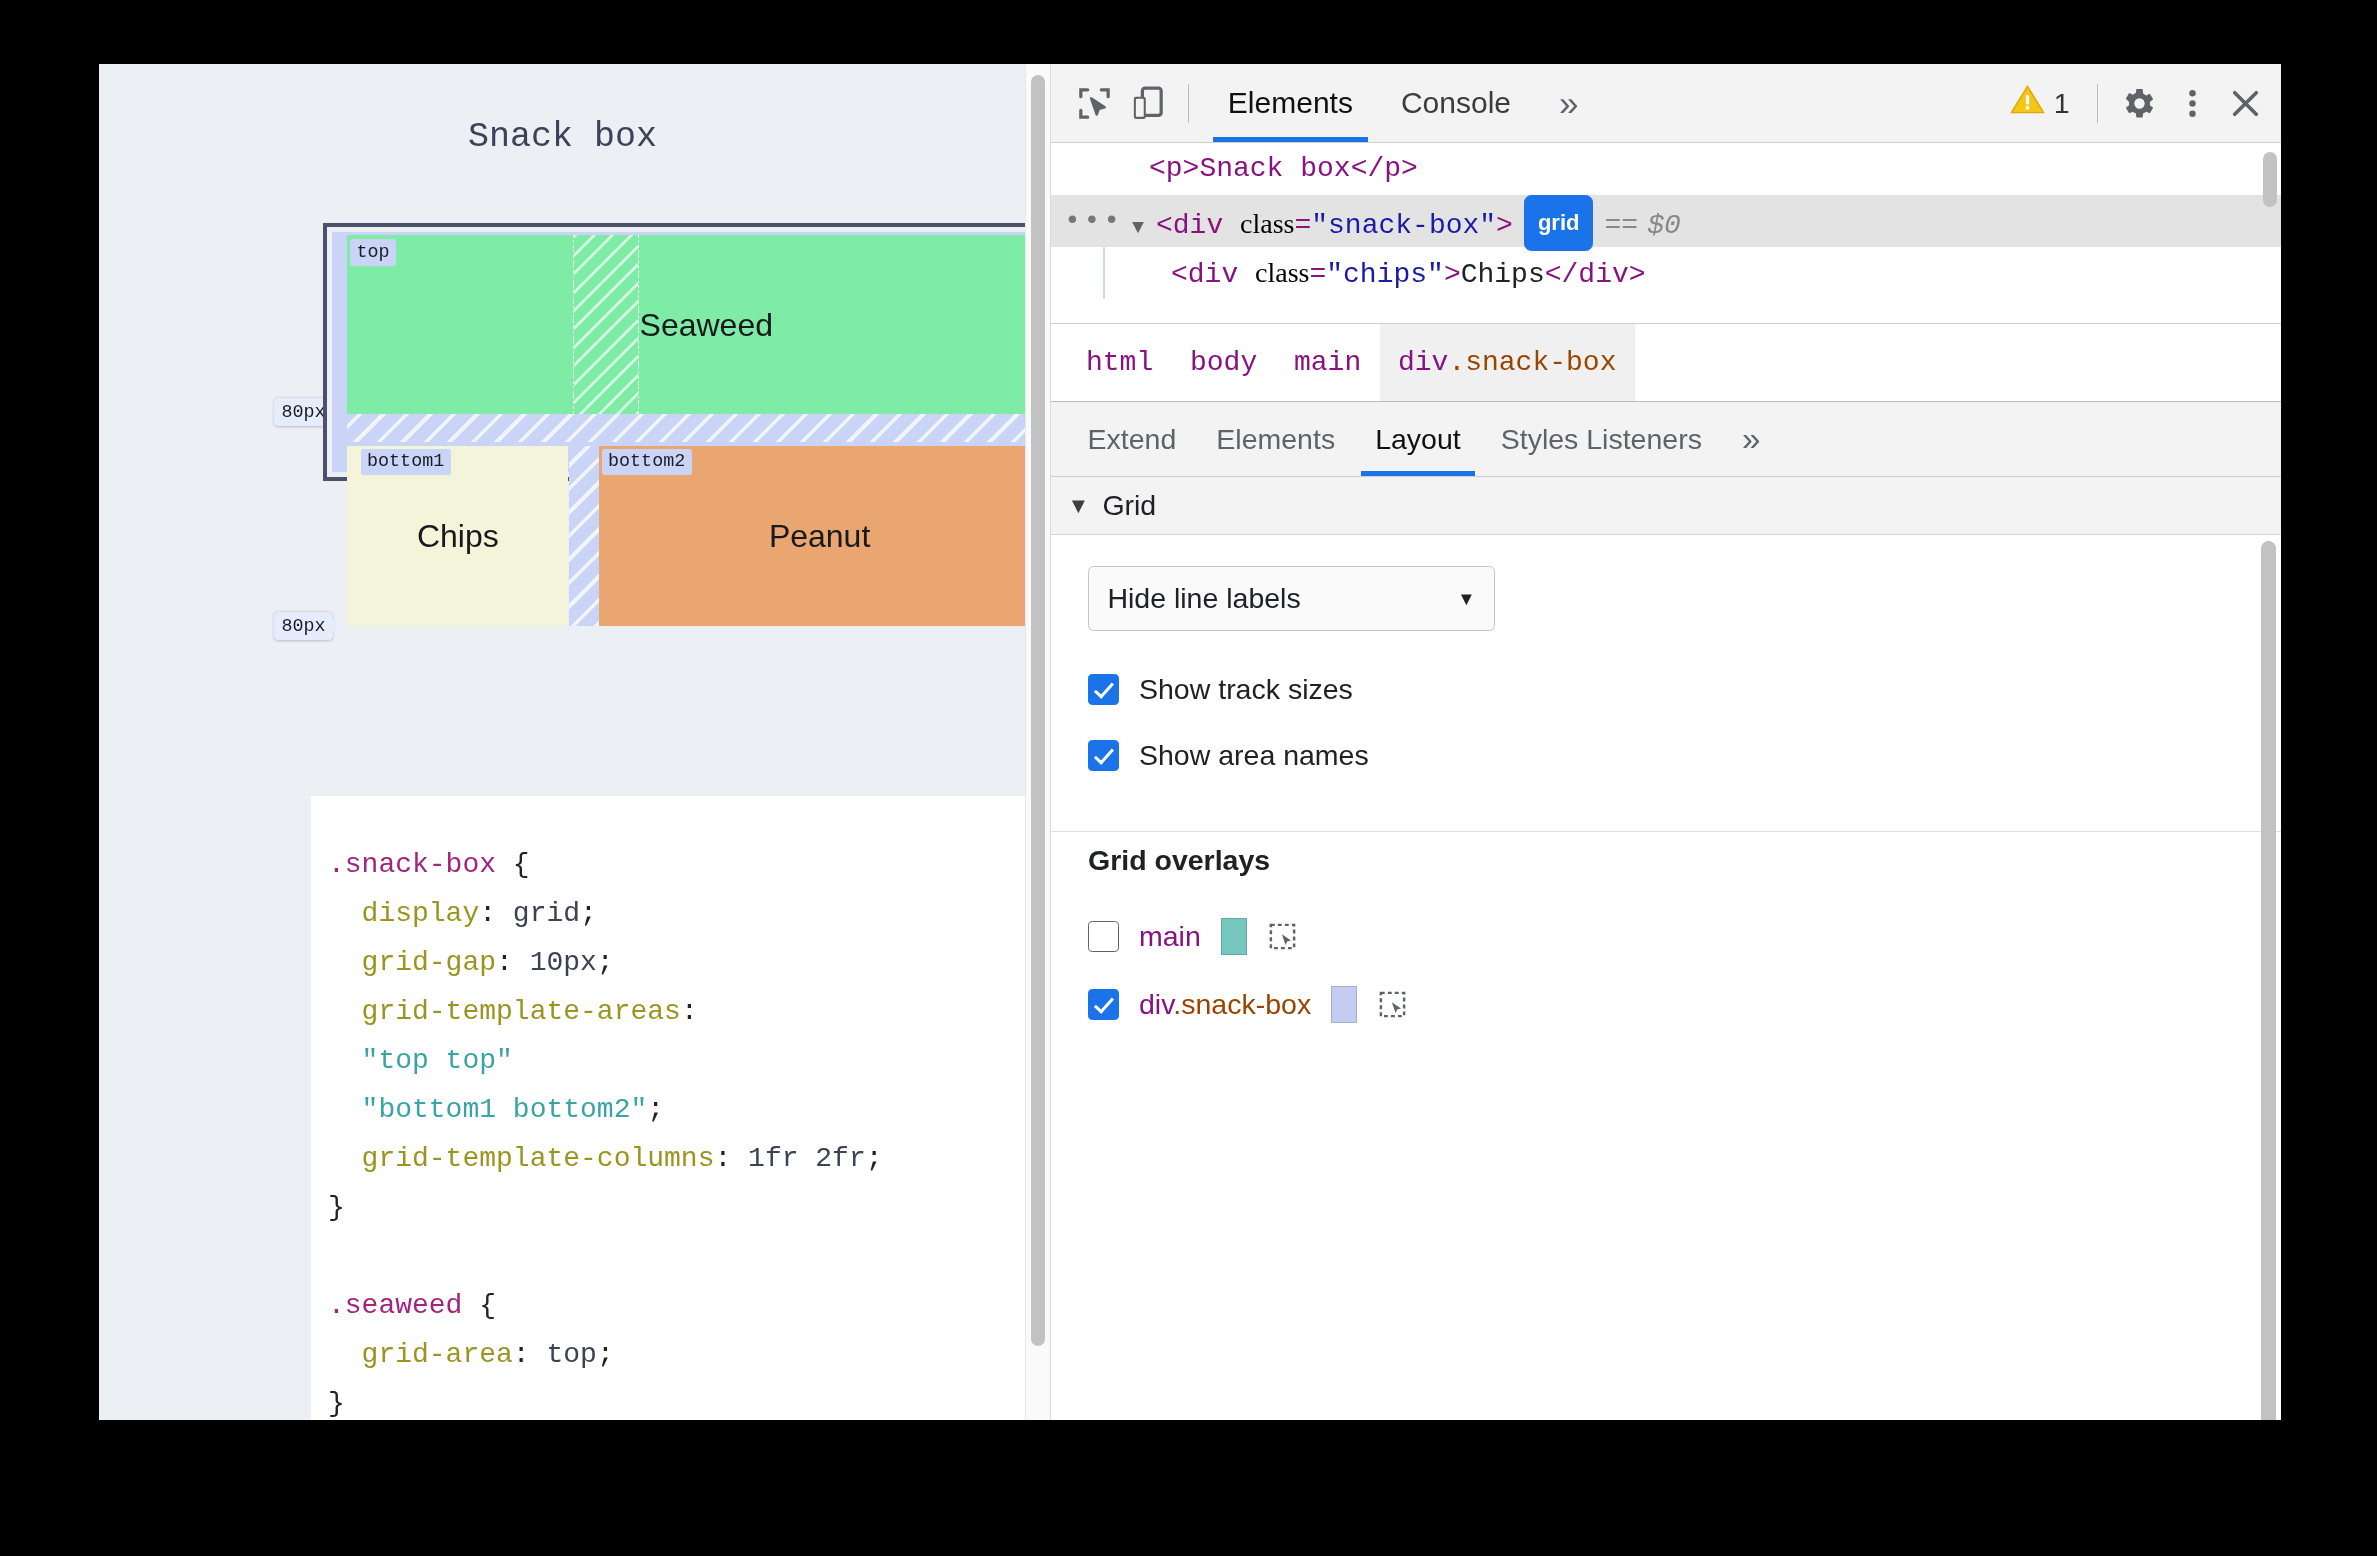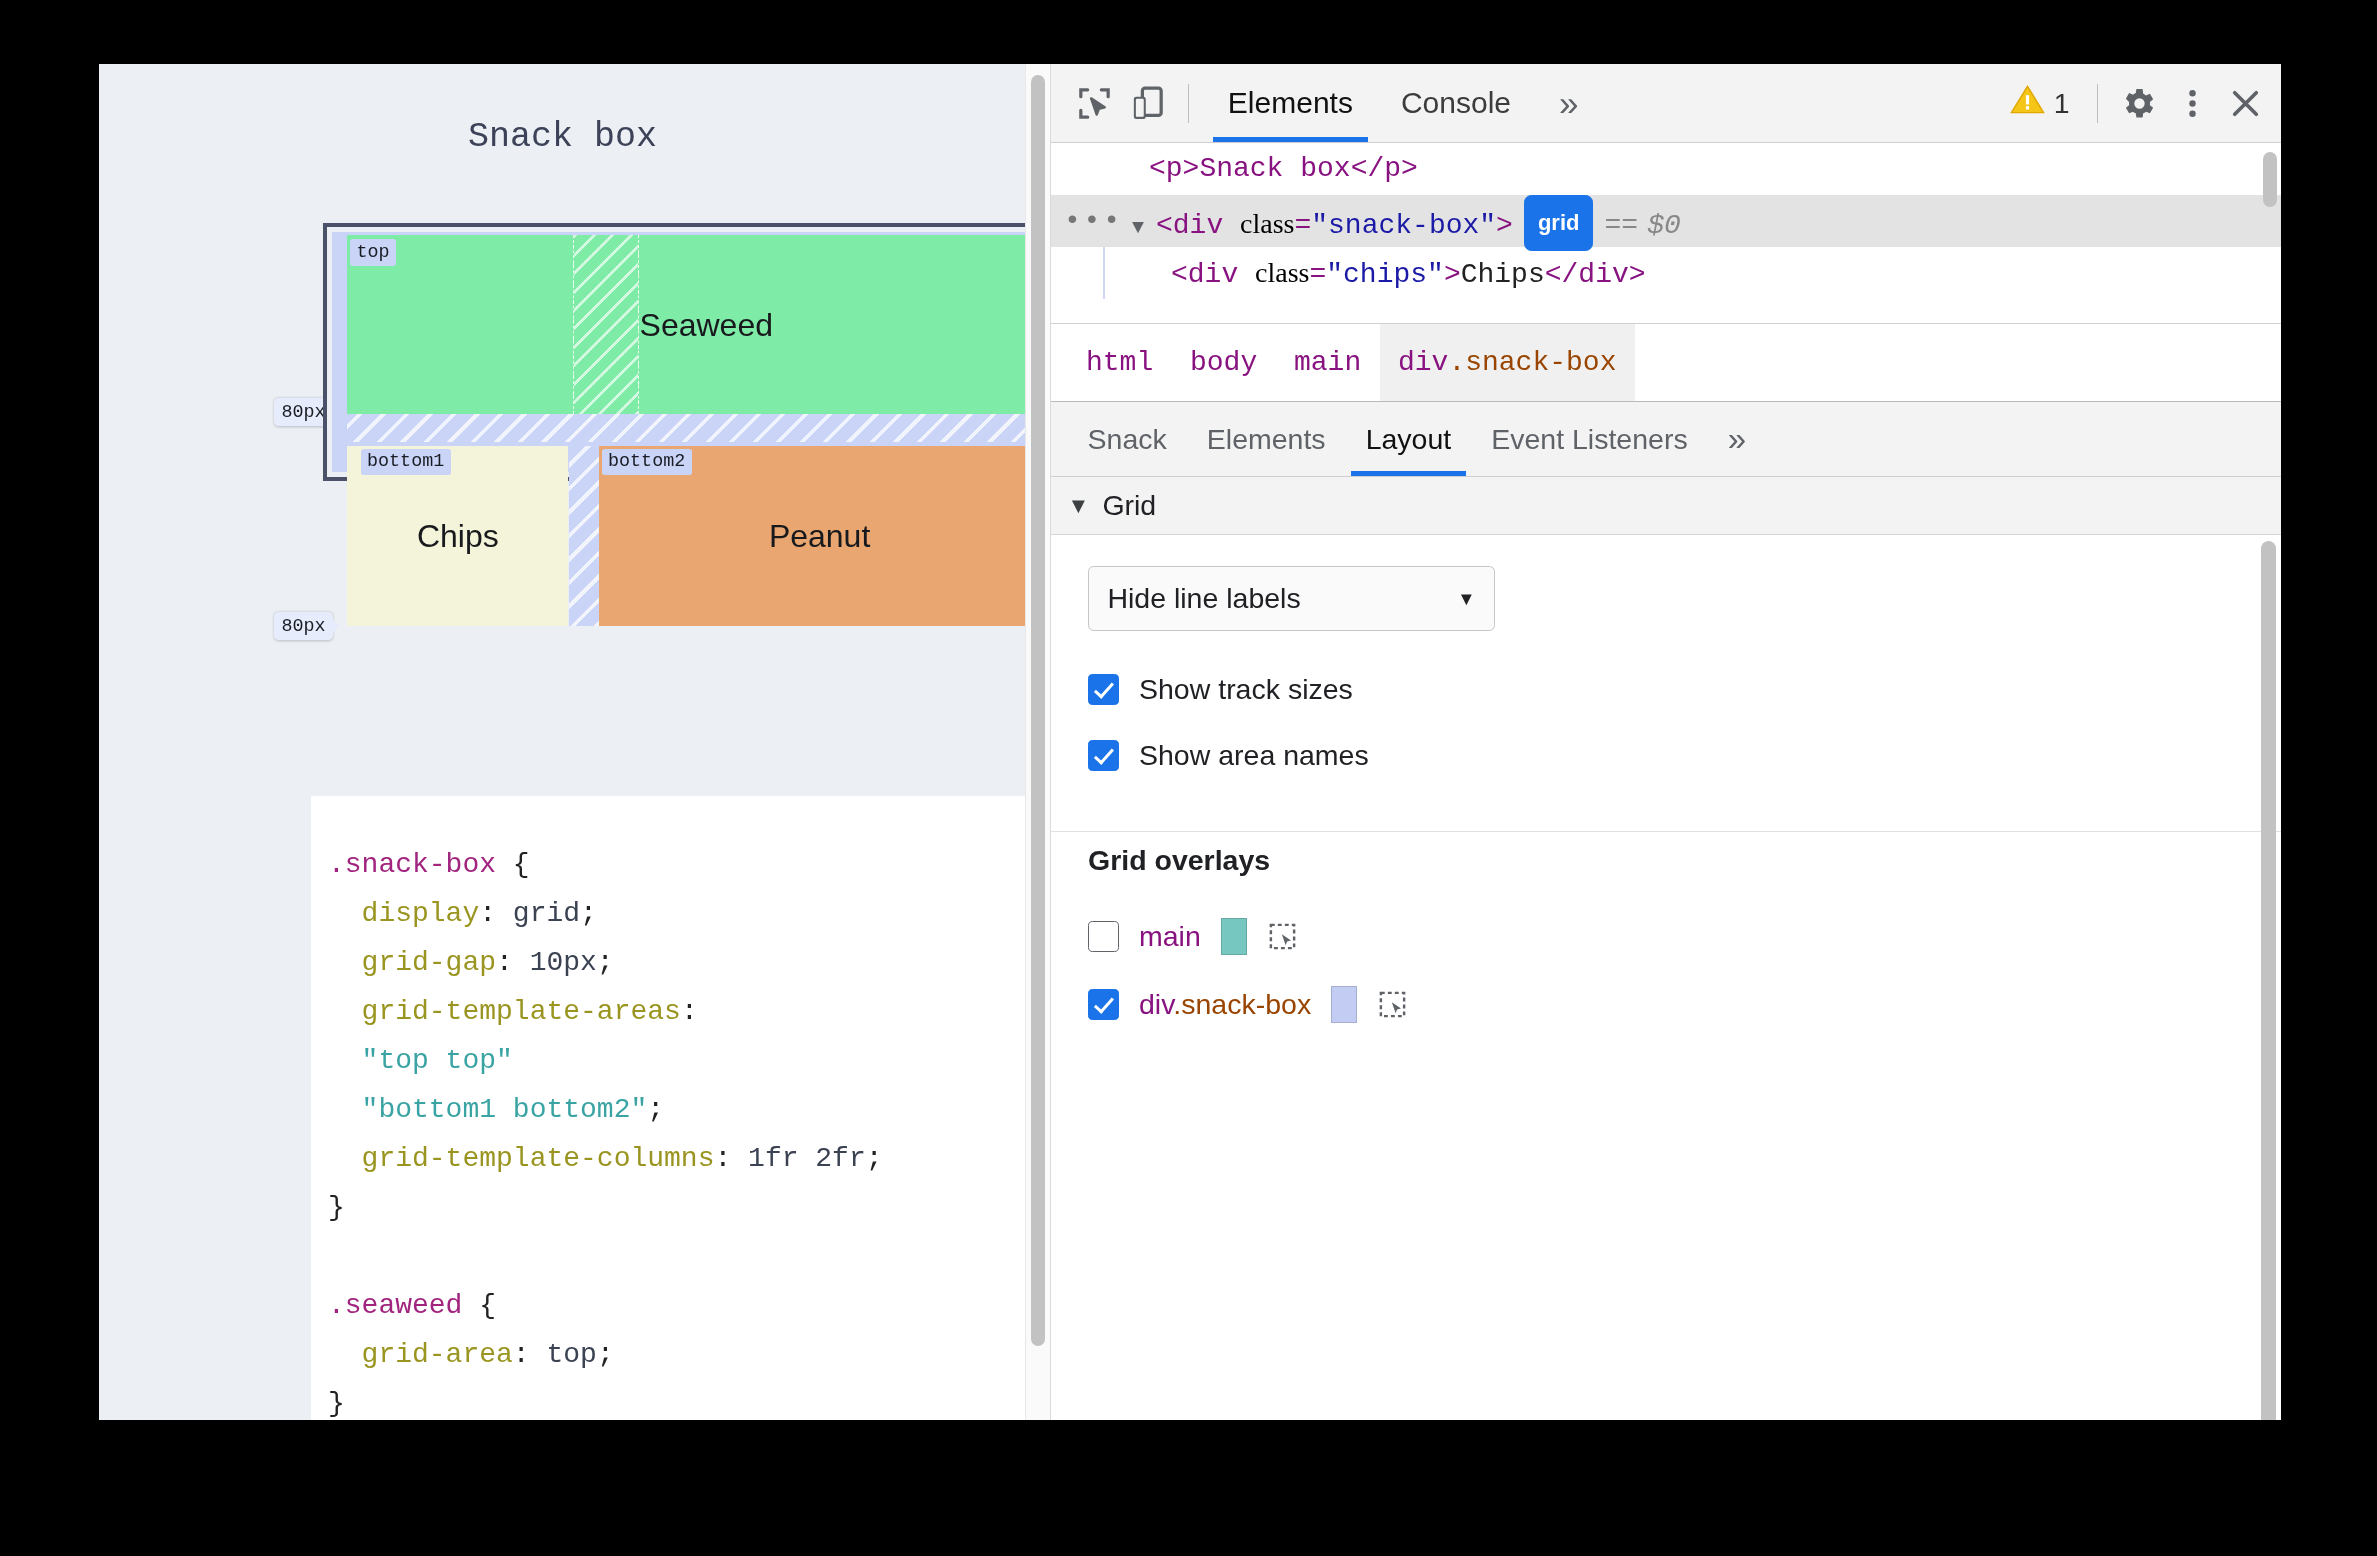--- a/index.html
+++ b/index.html
@@ -249,30 +249,30 @@
 
     <div id="breadcrumb">
       <div class="crumb"><span>html</span></div>
       <div class="crumb"><span>body</span></div>
       <div class="crumb"><span>main</span></div>
       <div class="crumb active"><span>div</span><span class="cls">.snack-box</span></div>
     </div>
 
     <div id="dt-subtabs">
       <div class="sub-tab">
-          <span>Snack</span>
+          <span>Extend</span>
         </div>
       <div class="sub-tab">
           <span>Elements</span>
         </div>
       <div class="sub-tab active">
           <span>Layout</span>
         </div>
       <div class="sub-tab">
-          <span>Event Listeners</span>
+          <span>Styles Listeners</span>
         </div>
       <div class="sub-tab">
           <span style="font-size:33px;">»</span>
         </div>
     </div>
 
     <div id="grid-header">
       <span class="tri2">▼</span>
       <span>Grid</span>
     </div>

